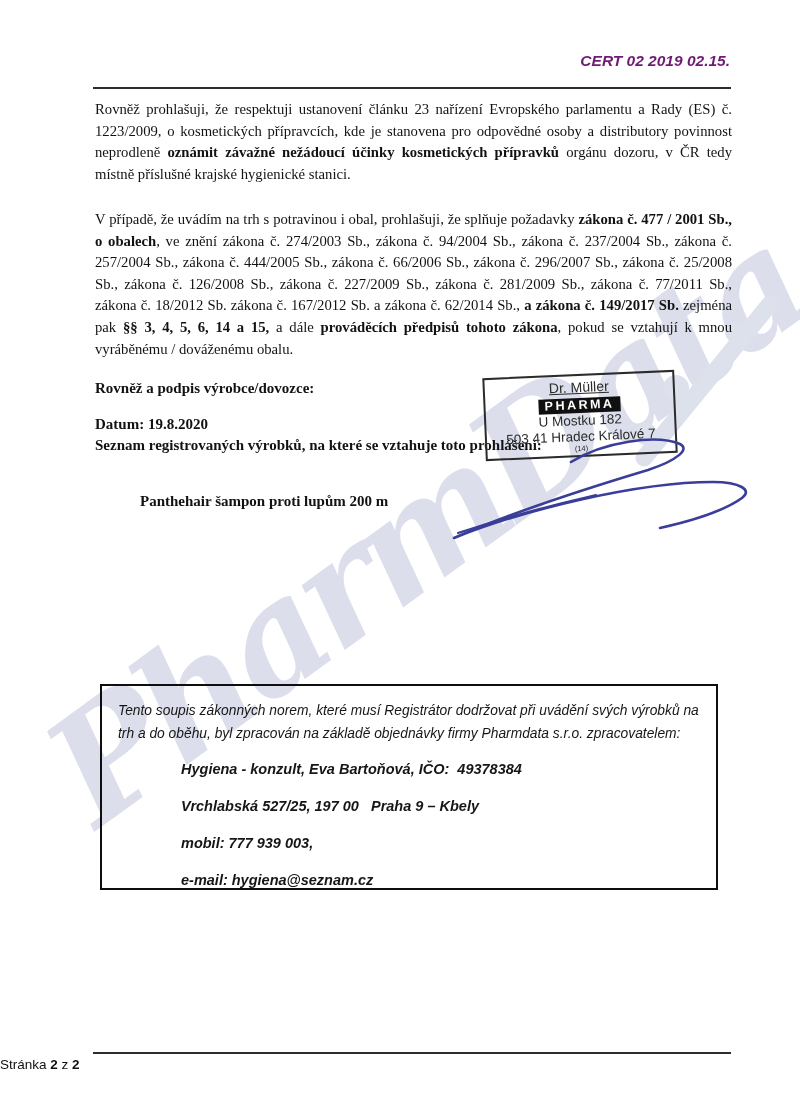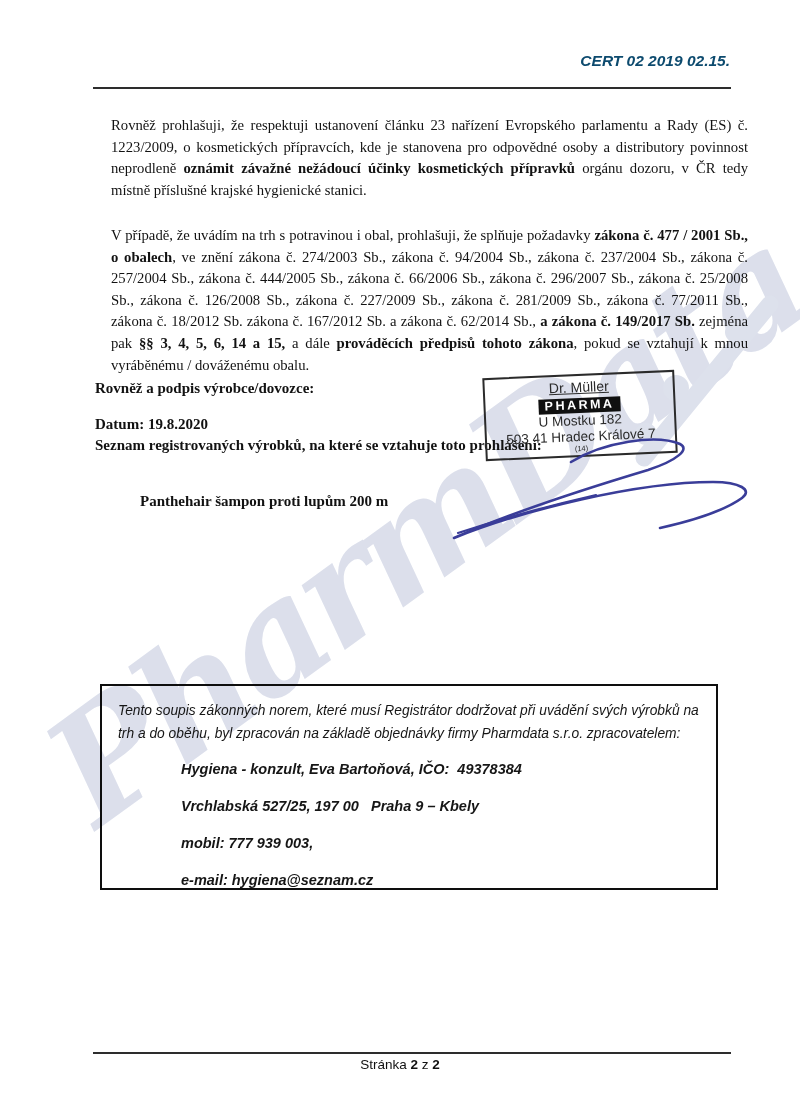--- a/index.html
+++ b/index.html
@@ -16,31 +16,31 @@
     font-family:"DejaVu Serif", serif; font-style:italic; font-weight:bold;
     font-size:150px; letter-spacing:-7px; white-space:nowrap;
     color:#d6dae8; opacity:0.85; z-index:0; pointer-events:none;
   }
   .watermark-flourish { position:absolute; left:630px; top:288px; z-index:0; }
 
   
   .doc-code {
     position:absolute; top:52px; right:70px;
     font-family:"Liberation Sans", sans-serif;
-    font-style:italic; font-weight:bold; font-size:15.5px; color:#0c4a6e;
+    font-style:italic; font-weight:bold; font-size:15.5px; color:#701a75;
   }
   .rule { position:absolute; left:93px; width:638px; height:2px; background:#2d2d2d; }
   .rule-top { top:87px; }
   .rule-footer { top:1052px; }
 
   
   .body-par {
     position:absolute; left:95px; width:637px;
     font-size:14.7px; line-height:21.6px;
-    text-align:justify; text-align-last:left; margin:16px;
+    text-align:justify; text-align-last:left; margin:0;
   }
   .par-effects  { top:99px; }
   .par-packaging{ top:209px; }
   .body-par b { font-weight:bold; }
 
   .line-bold {
     position:absolute; left:95px; margin:0;
     font-size:15px; font-weight:bold;
   }
   .lbl-stamp   { top:380px; }
@@ -72,21 +72,21 @@
     font-family:"Liberation Sans", sans-serif; font-style:italic;
     color:#161616; z-index:1;
   }
   .info-intro { margin:0; font-size:13.8px; line-height:23px; }
   .info-details { margin:13px 0 0 63px; }
   .info-details p { margin:0 0 15px 0; font-size:14.5px; font-weight:bold;
                     line-height:22px; white-space:pre-wrap; }
 
   
   .footer-text {
-    position:absolute; top:1057px; left:0; width:800px; text-align:center;
+    position:absolute; top:1057px; left:0; width:800px; 
     font-family:"Liberation Sans", sans-serif; font-size:13.5px; color:#111;
   }
   .footer-text b { font-weight:bold; }
 </style>
 </head>
 <body>
 
 <div class="page">
 
   <div class="watermark">PharmData</div>

